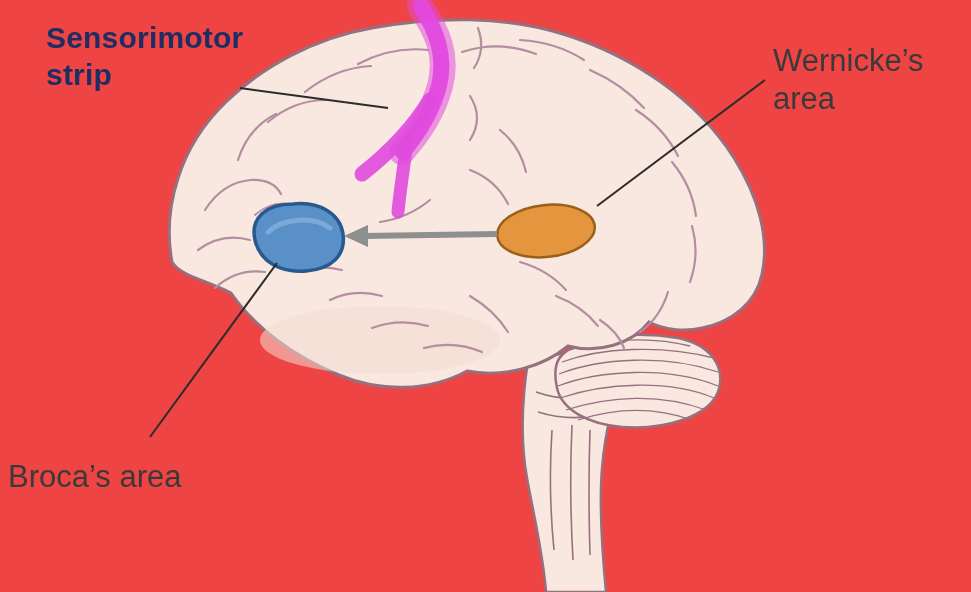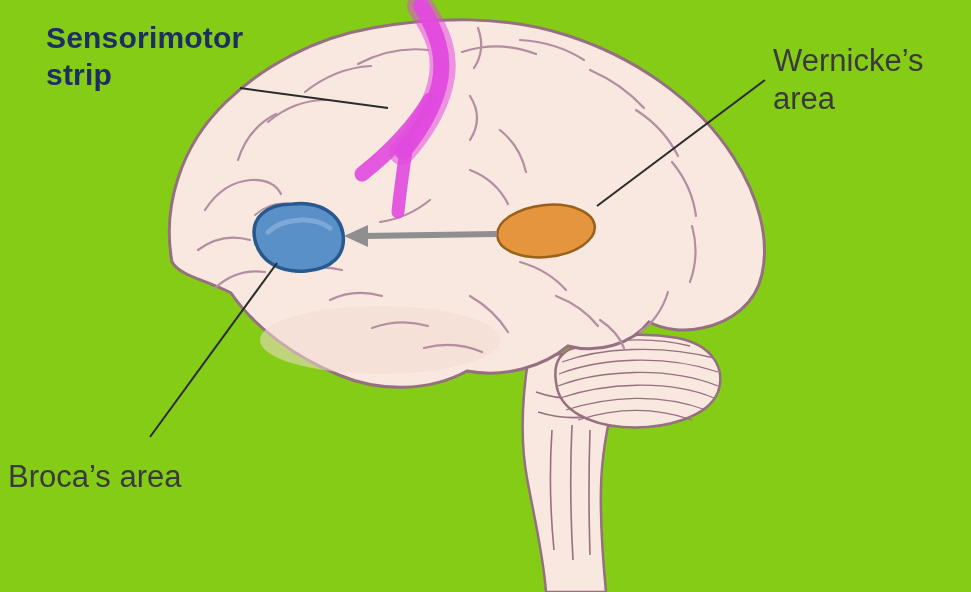--- a/index.html
+++ b/index.html
@@ -1,21 +1,21 @@
 <!DOCTYPE html>
 <html><head>
 <meta charset="utf-8">
 <style>
   html, body { margin: 0; padding: 0; background: #ffffff; }
   .stage {
     position: relative;
     width: 971px;
     height: 592px;
     overflow: hidden;
-    background: #84cc16;
+    background: #ef4444;
     font-family: "Liberation Sans", sans-serif;
   }
   .stage svg { position: absolute; left: 0; top: 0; }
   .label {
     position: absolute;
     font-family: "Liberation Sans", sans-serif;
     line-height: 1.22;
     white-space: normal;
   }
   .label-sensorimotor {

